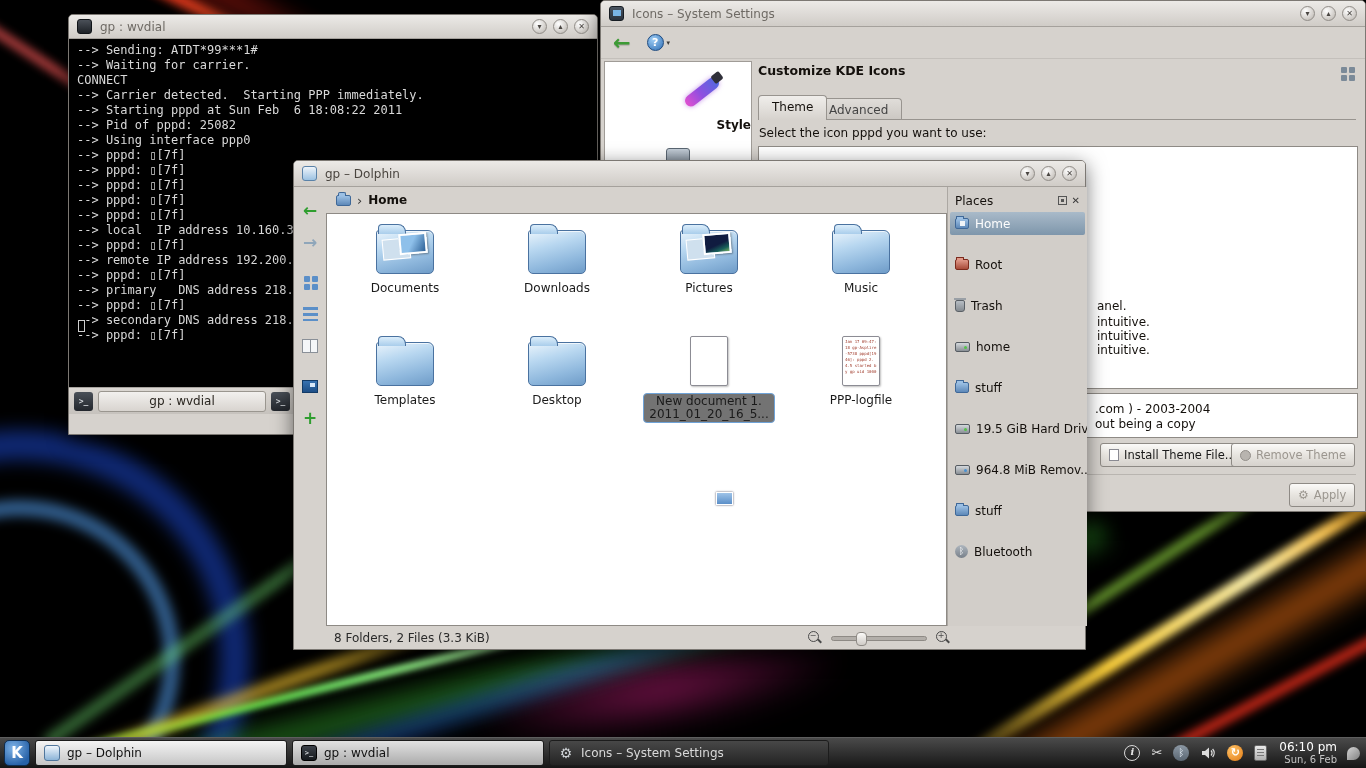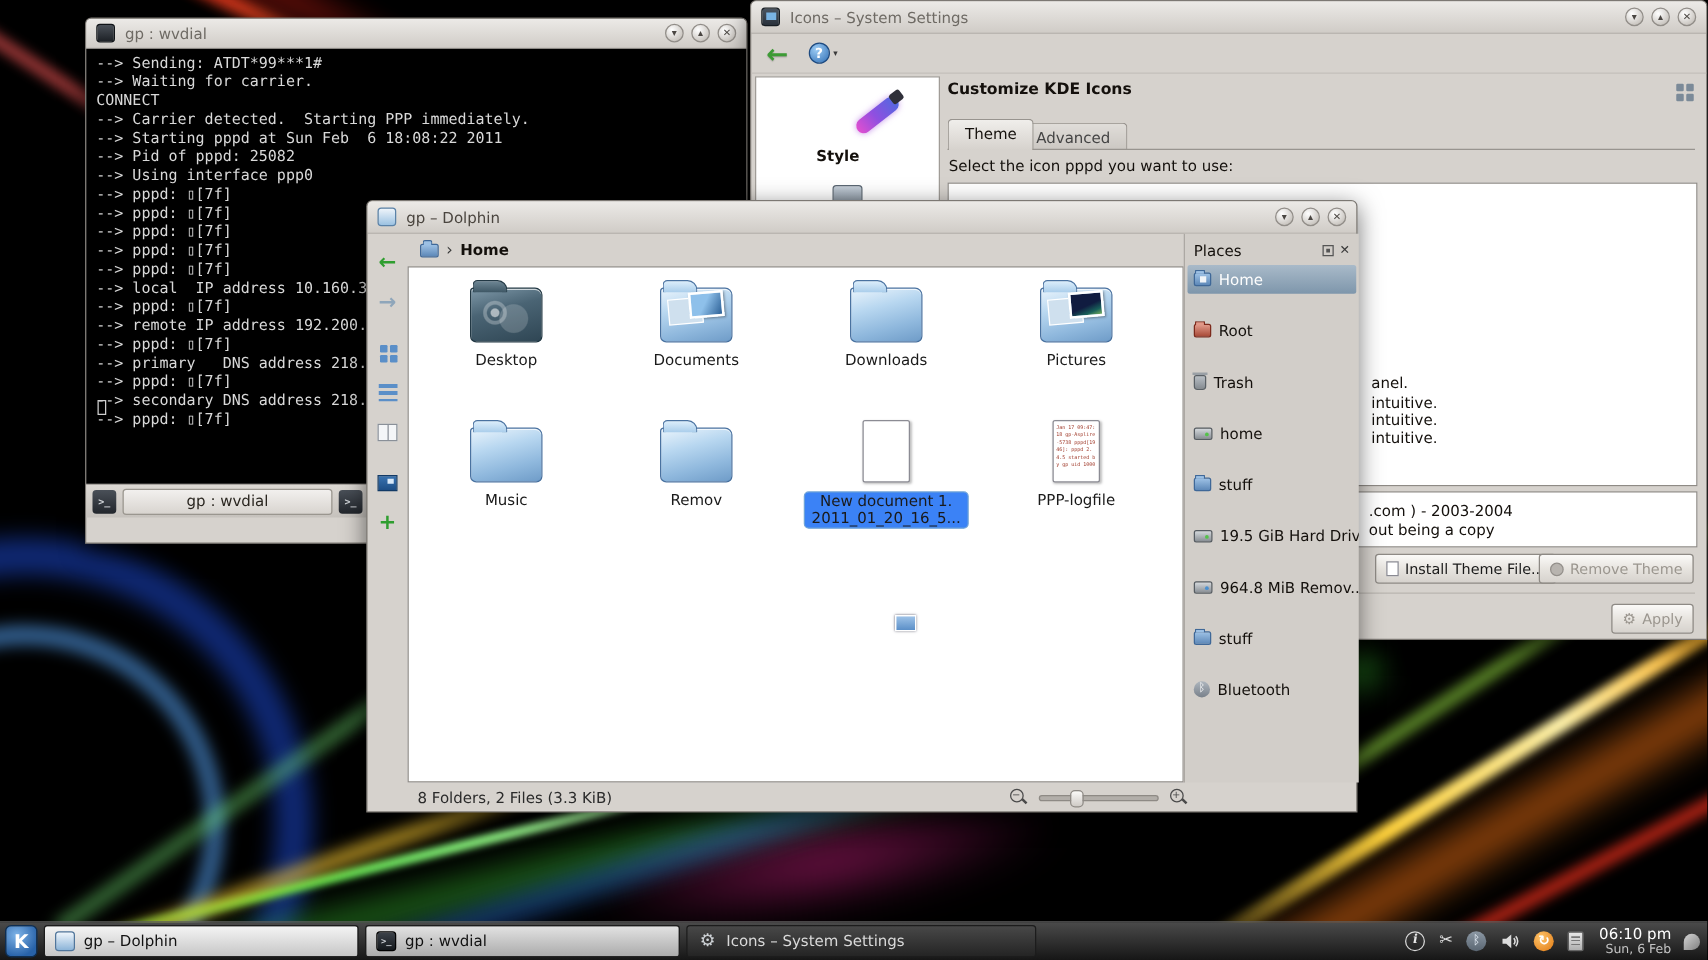--- a/index.html
+++ b/index.html
@@ -64,21 +64,21 @@
   
   #settings-window { left: 600px; top: 0; width: 766px; height: 512px; z-index: 10; }
   .ss-toolbar { position: absolute; top: 26px; left: 0; right: 0; height: 32px; display: flex; align-items: center;
                 gap: 16px; padding: 0 12px; border-bottom: 1px solid #c4c0bb; }
   .ss-back { font-size: 21px; font-weight: bold; color: #3d9b35; text-shadow: 0 1px 1px rgba(0,0,0,.25); line-height: 22px; }
   .ss-help { display: flex; align-items: center; gap: 3px; }
   .ss-help-circle { width: 17px; height: 17px; border-radius: 50%; border: 1px solid #1d4a80; color: #fff;
                     background: radial-gradient(circle at 35% 30%, #9ecdf5, #2f6eb4); font: bold 11px/16px "DejaVu Sans", sans-serif; text-align: center; }
   .ss-help-caret { font-size: 7px; color: #3a3a3a; }
   .ss-sidebar { position: absolute; left: 3px; top: 60px; bottom: 4px; width: 148px; background: #fff; border: 1px solid #a09c97; }
-  .ss-cat { margin-top: 8px; text-align: left; margin-left: 48px; }
+  .ss-cat { margin-top: 8px; text-align: right; margin-left: 48px; }
   .style-icon { width: 46px; height: 42px; margin: 4px auto 0; position: relative; }
   .style-icon .stroke { position: absolute; left: 3px; top: 16px; width: 40px; height: 12px; border-radius: 6px;
                         background: linear-gradient(90deg, #e04fd0, #8f4fe0 45%, #4f6ae0); transform: rotate(-38deg);
                         box-shadow: 0 0 5px rgba(160,80,220,.6); }
   .style-icon .tip { position: absolute; right: 3px; top: 3px; width: 10px; height: 9px; background: #30303a;
                      border-radius: 2px; transform: rotate(-38deg); }
   .ss-cat-label { font-size: 12px; font-weight: bold; color: #14100c; margin-top: 6px; }
   .ss-cat2-icon { width: 24px; height: 19px; margin: 16px auto 0; border-radius: 3px; border: 1px solid #5a6672;
                   background: linear-gradient(#c4ced8, #76828e); }
   .ss-heading { position: absolute; left: 157px; top: 62px; font-size: 12.5px; font-weight: bold; color: #14100c; text-align: right; }
@@ -133,21 +133,21 @@
                         background: #9cc0e4; border: 1px solid #3f6898; border-bottom: none; border-radius: 2px 2px 0 0; }
   .crumb-sep { font-size: 13px; color: #3a3a3a; }
   .crumb-label { font-size: 12px; font-weight: bold; color: #14100c; }
   .dp-view { position: absolute; left: 32px; top: 52px; width: 621px; height: 413px; background: #fff;
              border: 1px solid #8e8a85; display: flex; flex-wrap: wrap; align-content: flex-start;
              padding: 4px 0 0 2px; overflow: hidden; }
   .cell { width: 152px; height: 112px; display: flex; flex-direction: column; align-items: center; }
   .cell.file-cell { height: 130px; }
   .cell-label { margin-top: 7px; max-width: 140px; padding: 1px 5px; font-size: 12px; line-height: 13px;
                 color: #1a1a1a; text-align: center; white-space: pre-line; }
-  .cell.selected .cell-label { background: #3b82f6; border: 1px solid #6fa3d8; border-radius: 4px; }
+  .cell.selected .cell-label { background: #737373; border: 1px solid #6fa3d8; border-radius: 4px; }
   .folder { position: relative; width: 58px; height: 44px; margin-top: 12px; border-radius: 3px 6px 5px 5px;
             background: linear-gradient(165deg, #eaf4fc 0%, #b8d7f0 35%, #8fb8dd 70%, #6f9cc8 100%);
             border: 1px solid #4a72a0; box-shadow: inset 0 1px 0 rgba(255,255,255,.7); }
   .folder::before { content: ""; position: absolute; top: -7px; left: 1px; width: 26px; height: 9px;
                     background: linear-gradient(#dceefb, #a9cdeb); border: 1px solid #4a72a0; border-bottom: none;
                     border-radius: 4px 8px 0 0; }
   .f-desktop { background: linear-gradient(165deg, #7e98a8 0%, #4a6474 40%, #2f4654 100%); border-color: #223844; }
   .f-desktop::before { background: linear-gradient(#6e8694, #3d5664); border-color: #223844; }
   .f-desktop::after { content: ""; position: absolute; inset: 3px; border-radius: 4px;
       background: radial-gradient(circle at 32% 45%, rgba(255,255,255,.55) 0 3px, transparent 4px),
@@ -392,42 +392,42 @@
     </div>
 
     <div class="dp-crumbbar">
       <span class="crumb-icon"></span>
       <span class="crumb-sep">›</span>
       <span class="crumb-label">Home</span>
     </div>
 
     <div class="dp-view">
       <div class="cell">
-        <div class="folder f-desktop"></div>
-        <div class="cell-label">Desktop</div>
-      </div>
-      <div class="cell">
         <div class="folder f-docs"></div>
         <div class="cell-label">Documents</div>
       </div>
       <div class="cell">
         <div class="folder"></div>
         <div class="cell-label">Downloads</div>
       </div>
       <div class="cell">
         <div class="folder f-pics"></div>
         <div class="cell-label">Pictures</div>
       </div>
       <div class="cell">
         <div class="folder"></div>
         <div class="cell-label">Music</div>
       </div>
       <div class="cell">
         <div class="folder"></div>
-        <div class="cell-label">Remov</div>
+        <div class="cell-label">Templates</div>
+      </div>
+      <div class="cell">
+        <div class="folder"></div>
+        <div class="cell-label">Desktop</div>
       </div>
       <div class="cell file-cell selected">
         <div class="file-icon"></div>
         <div class="cell-label">New document 1.
 2011_01_20_16_5...</div>
       </div>
       <div class="cell file-cell">
         <div class="file-icon">
           <div class="file-preview">Jan 17 09:47:18 gp-Asplire-5738 pppd[1946]: pppd 2.4.5 started by gp uid 1000</div>
         </div>

